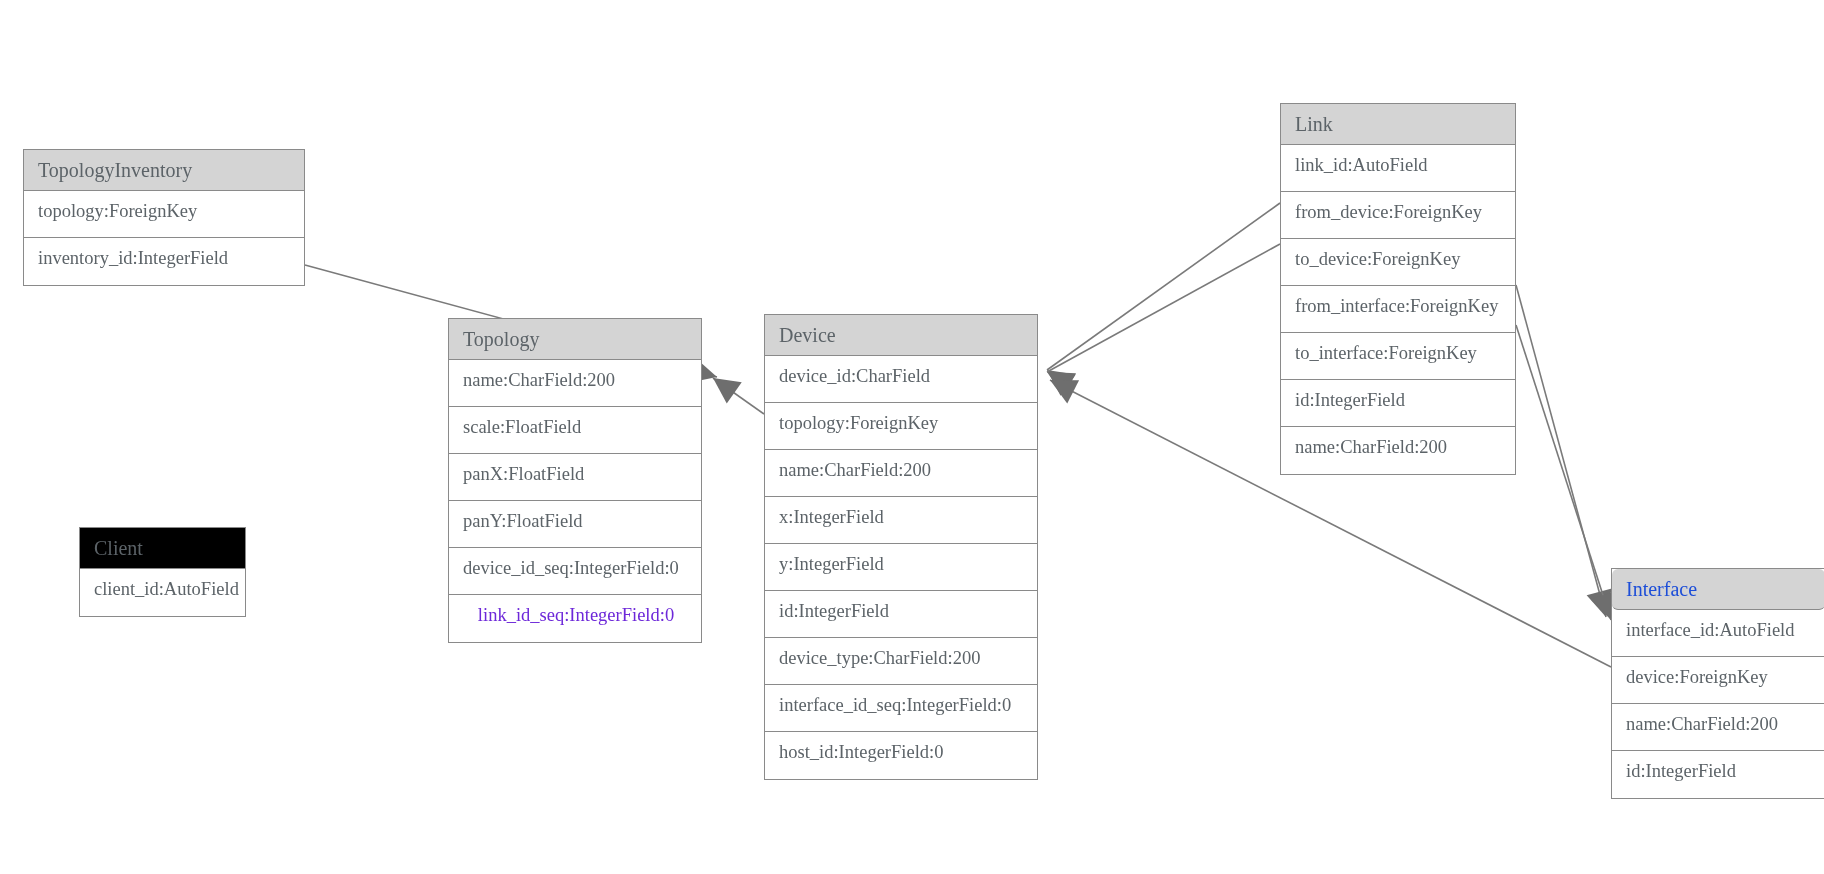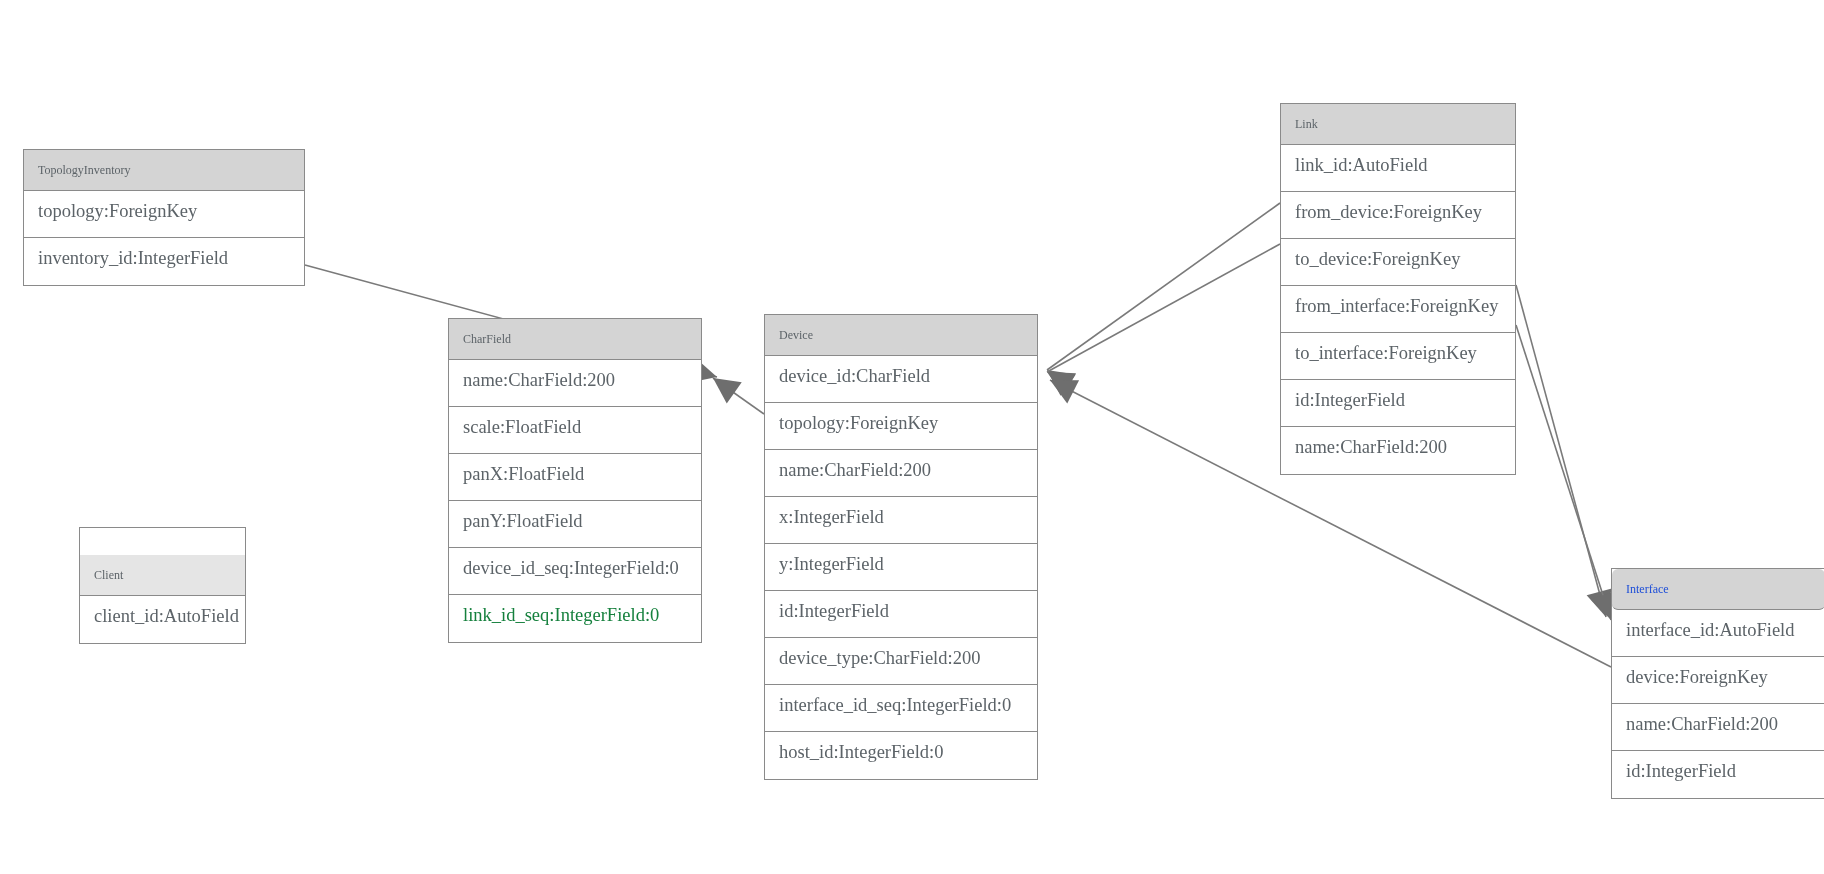--- a/index.html
+++ b/index.html
@@ -28,21 +28,21 @@
     box-sizing: border-box;
     border: 1px solid #8a8a8a;
     background: #ffffff;
     z-index: 2;
   }
   .entity-header {
     box-sizing: border-box;
     background: #d4d4d4;
     border-bottom: 1px solid #8a8a8a;
     color: #5c6368;
-    font-size: 12px;
+    font-size: 20px;
     line-height: 40px;
     height: 41px;
     padding: 0 0 0 14px;
     white-space: nowrap;
     overflow: hidden;
   }
   .entity-field {
     box-sizing: border-box;
     height: 47px;
     line-height: 40px;
@@ -93,31 +93,31 @@
       </g>
     </svg>
 
   <div id="entity-layer">
       <div class="entity" style="left: 23px; top: 149px; width: 282px; border-color: rgb(138, 138, 138); background: rgb(255, 255, 255);">
         <div class="entity-header" style="background: rgb(212, 212, 212); color: rgb(92, 99, 104); border-bottom-color: rgb(138, 138, 138);">TopologyInventory</div>
         <div class="entity-field" style="color: rgb(92, 99, 104); border-bottom-color: rgb(138, 138, 138);">topology:ForeignKey</div>
         <div class="entity-field" style="color: rgb(92, 99, 104); border-bottom-color: rgb(138, 138, 138);">inventory_id:IntegerField</div>
       </div>
       <div class="entity" style="left: 79px; top: 527px; width: 167px; border-color: rgb(138, 138, 138); background: rgb(255, 255, 255);">
-        <div class="entity-header" style="background: #e5e5e5; color: rgb(92, 99, 104); border-bottom-color: rgb(138, 138, 138); margin-top: 27px;">Client</div>
+        <div class="entity-header" style="background: #000000; color: rgb(92, 99, 104); border-bottom-color: rgb(138, 138, 138);">Client</div>
         <div class="entity-field" style="color: rgb(92, 99, 104); border-bottom-color: rgb(138, 138, 138);">client_id:AutoField</div>
       </div>
       <div class="entity" style="left: 448px; top: 318px; width: 254px; border-color: rgb(138, 138, 138); background: rgb(255, 255, 255);">
-        <div class="entity-header" style="background: rgb(212, 212, 212); color: rgb(92, 99, 104); border-bottom-color: rgb(138, 138, 138);">CharField</div>
+        <div class="entity-header" style="background: rgb(212, 212, 212); color: rgb(92, 99, 104); border-bottom-color: rgb(138, 138, 138);">Topology</div>
         <div class="entity-field" style="color: rgb(92, 99, 104); border-bottom-color: rgb(138, 138, 138);">name:CharField:200</div>
         <div class="entity-field" style="color: rgb(92, 99, 104); border-bottom-color: rgb(138, 138, 138);">scale:FloatField</div>
         <div class="entity-field" style="color: rgb(92, 99, 104); border-bottom-color: rgb(138, 138, 138);">panX:FloatField</div>
         <div class="entity-field" style="color: rgb(92, 99, 104); border-bottom-color: rgb(138, 138, 138);">panY:FloatField</div>
         <div class="entity-field" style="color: rgb(92, 99, 104); border-bottom-color: rgb(138, 138, 138);">device_id_seq:IntegerField:0</div>
-        <div class="entity-field" style="color: #15803d; border-bottom-color: rgb(138, 138, 138);">link_id_seq:IntegerField:0</div>
+        <div class="entity-field" style="color: #6d28d9; border-bottom-color: rgb(138, 138, 138); text-align: center;">link_id_seq:IntegerField:0</div>
       </div>
       <div class="entity" style="left: 764px; top: 314px; width: 274px; border-color: rgb(138, 138, 138); background: rgb(255, 255, 255);">
         <div class="entity-header" style="background: rgb(212, 212, 212); color: rgb(92, 99, 104); border-bottom-color: rgb(138, 138, 138);">Device</div>
         <div class="entity-field" style="color: rgb(92, 99, 104); border-bottom-color: rgb(138, 138, 138);">device_id:CharField</div>
         <div class="entity-field" style="color: rgb(92, 99, 104); border-bottom-color: rgb(138, 138, 138);">topology:ForeignKey</div>
         <div class="entity-field" style="color: rgb(92, 99, 104); border-bottom-color: rgb(138, 138, 138);">name:CharField:200</div>
         <div class="entity-field" style="color: rgb(92, 99, 104); border-bottom-color: rgb(138, 138, 138);">x:IntegerField</div>
         <div class="entity-field" style="color: rgb(92, 99, 104); border-bottom-color: rgb(138, 138, 138);">y:IntegerField</div>
         <div class="entity-field" style="color: rgb(92, 99, 104); border-bottom-color: rgb(138, 138, 138);">id:IntegerField</div>
         <div class="entity-field" style="color: rgb(92, 99, 104); border-bottom-color: rgb(138, 138, 138);">device_type:CharField:200</div>

